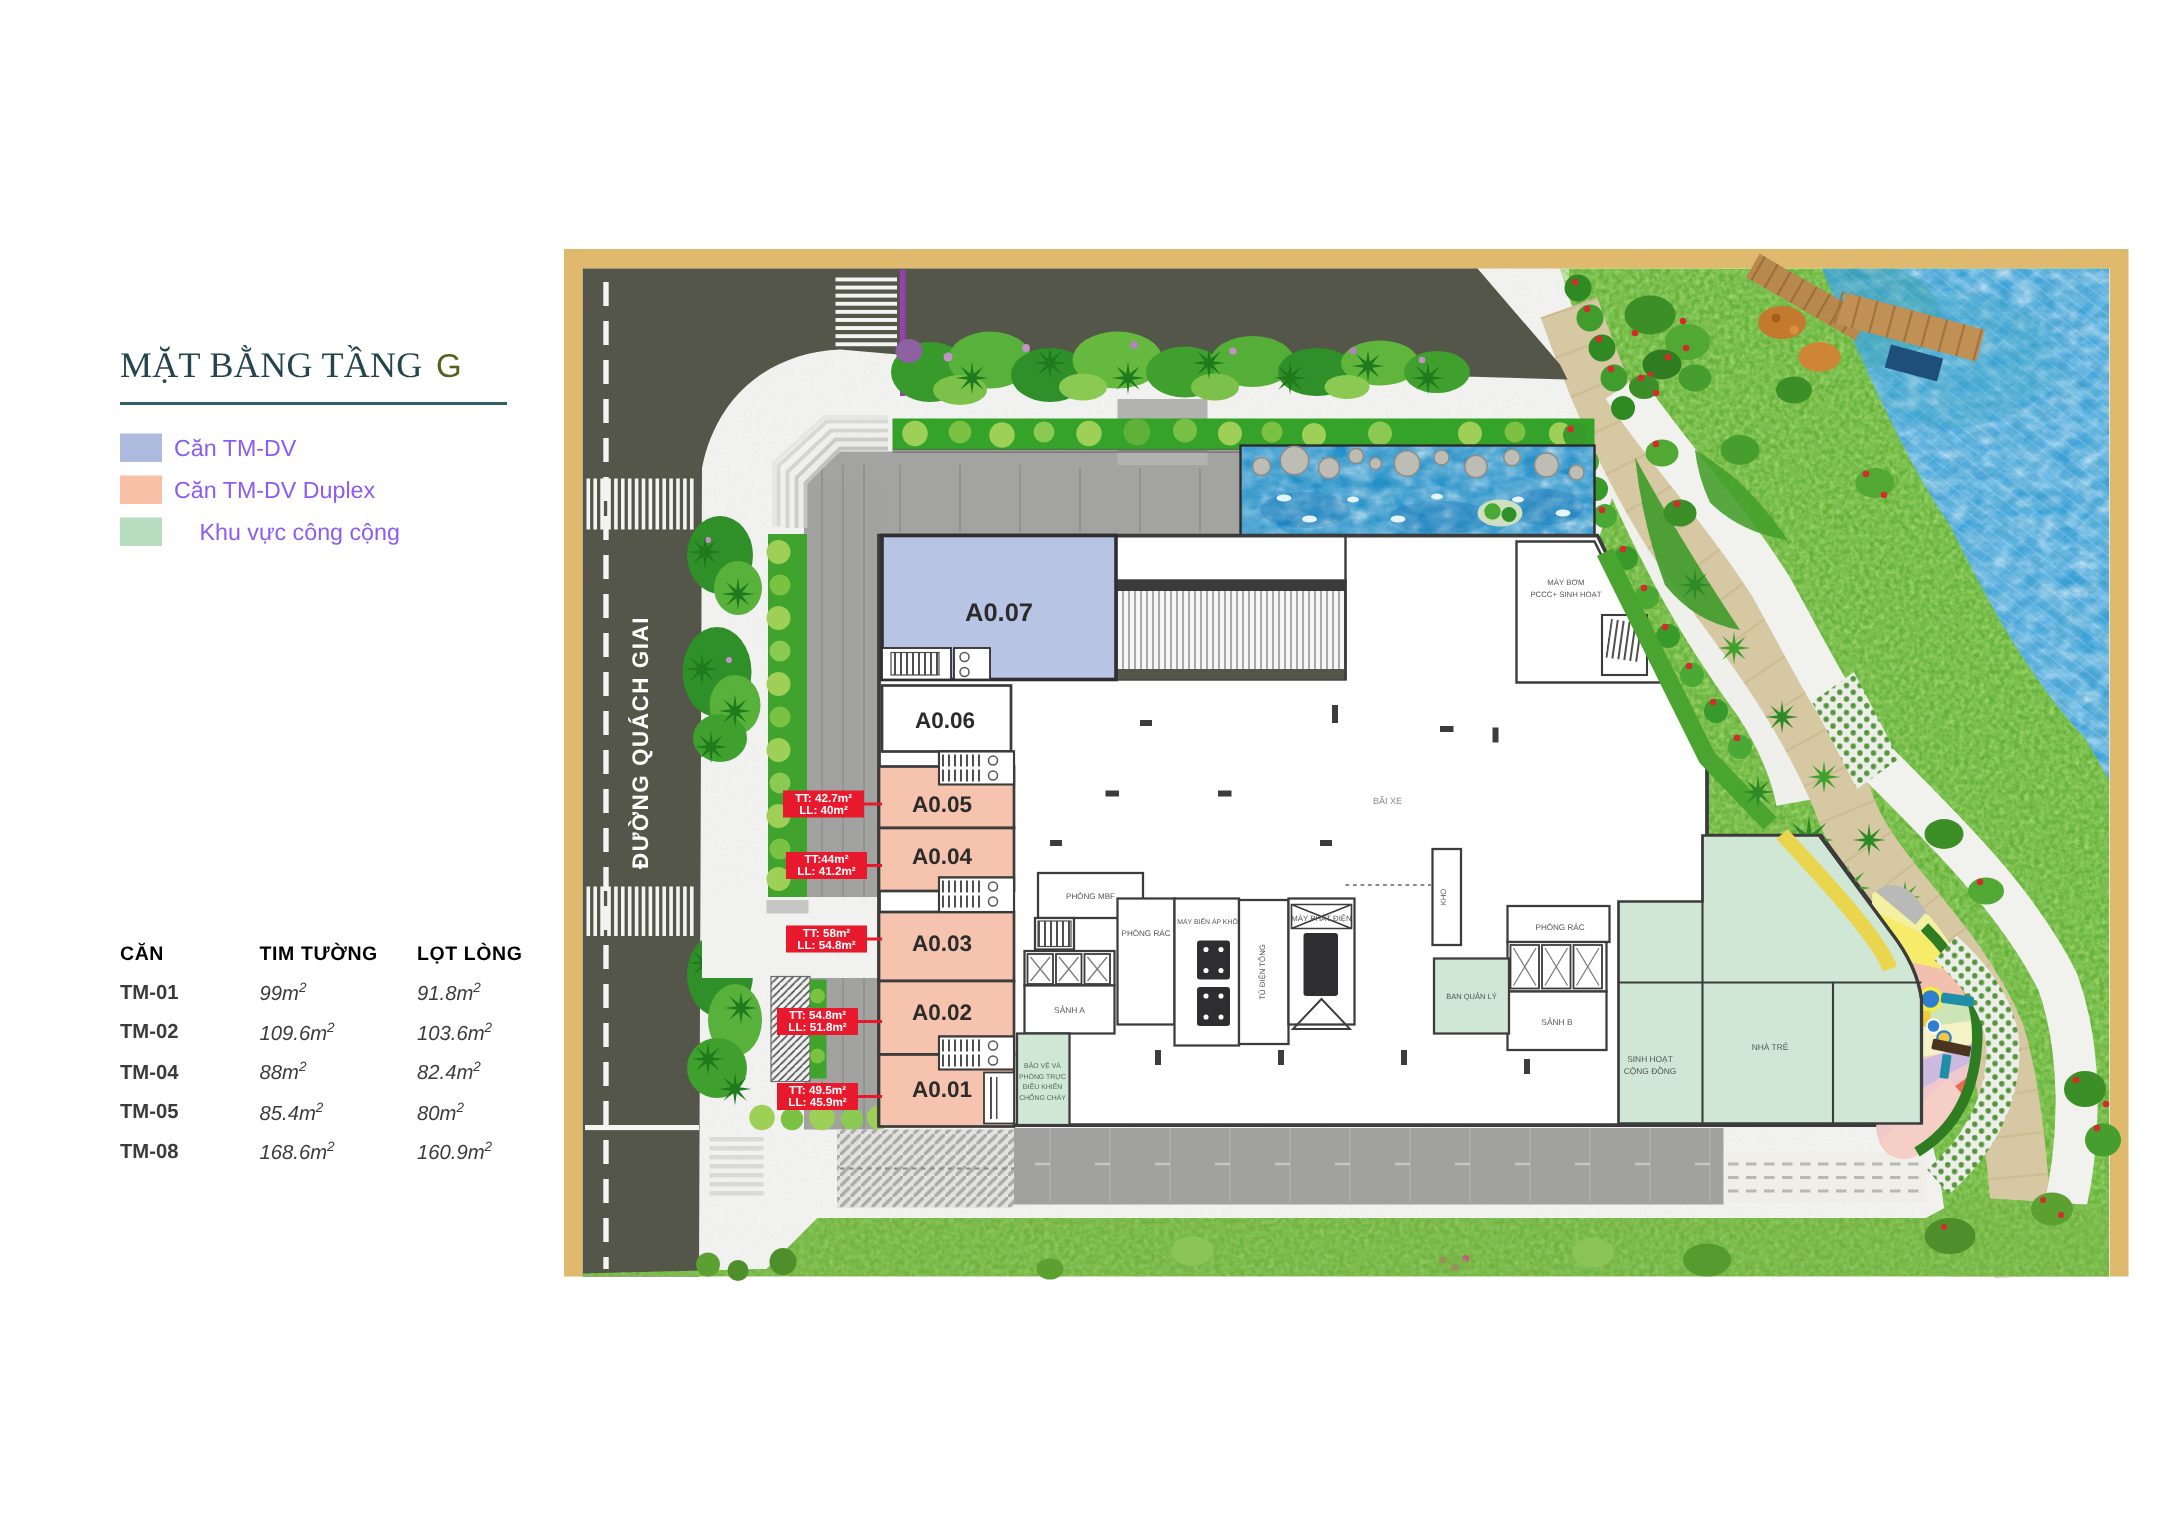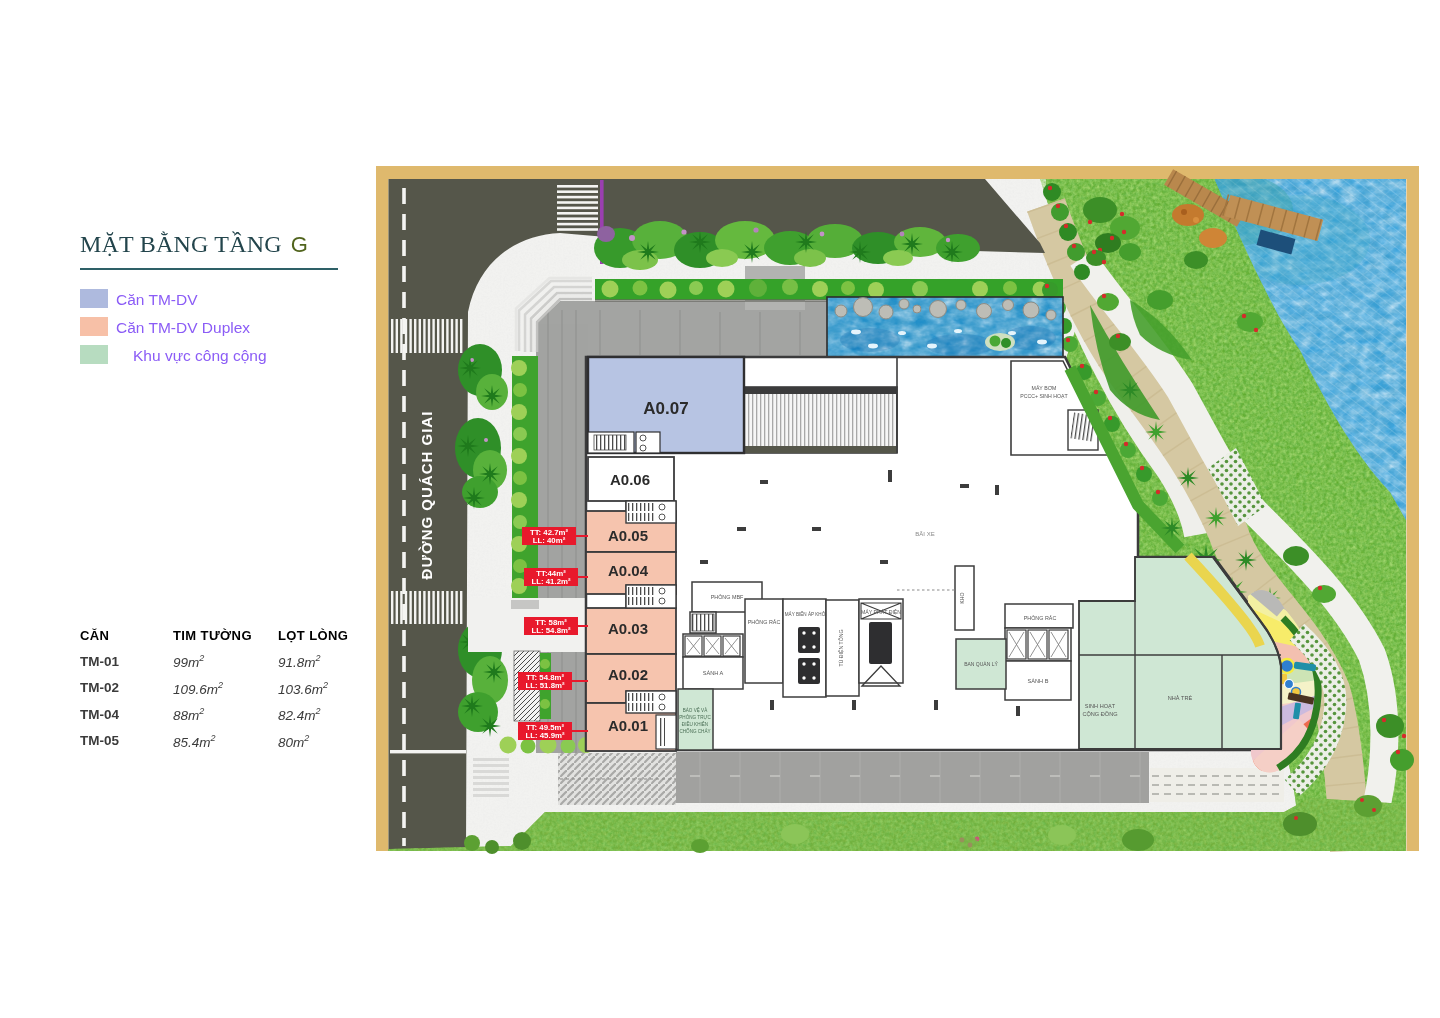--- a/index.html
+++ b/index.html
@@ -58,20 +58,25 @@
       </tr>
 <tr>
         <td class="n c1">TM-04</td>
         <td class="v c2">88m<sup>2</sup></td>
         <td class="v c3">82.4m<sup>2</sup></td>
       </tr>
 <tr>
         <td class="n c1">TM-05</td>
         <td class="v c2">85.4m<sup>2</sup></td>
         <td class="v c3">80m<sup>2</sup></td>
+      </tr>
+<tr>
+        <td class="n c1">TM-08</td>
+        <td class="v c2">168.6m<sup>2</sup></td>
+        <td class="v c3">160.9m<sup>2</sup></td>
       </tr>
 </tbody>
   </table>
 
 <svg class="abs" style="left:0;top:0;" width="1440" height="1018" viewBox="0 0 1440 1018">
 <defs>
   <pattern id="vstripe" width="4" height="8" patternUnits="userSpaceOnUse">
     <rect width="4" height="8" fill="#f6f6f6"></rect>
         <rect x="0" width="1.3" height="8" fill="#a8a8a8"></rect>
   </pattern>

